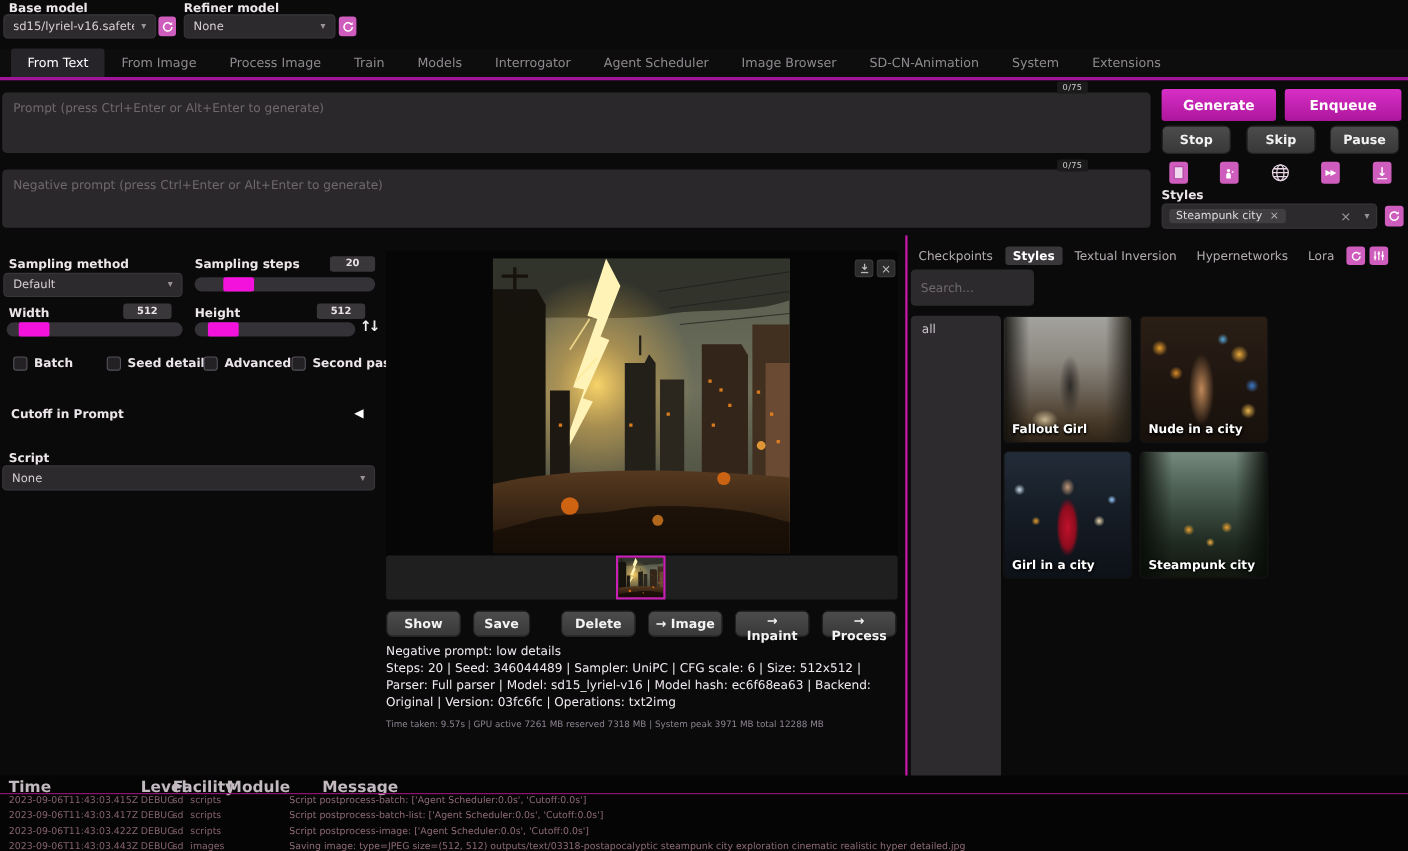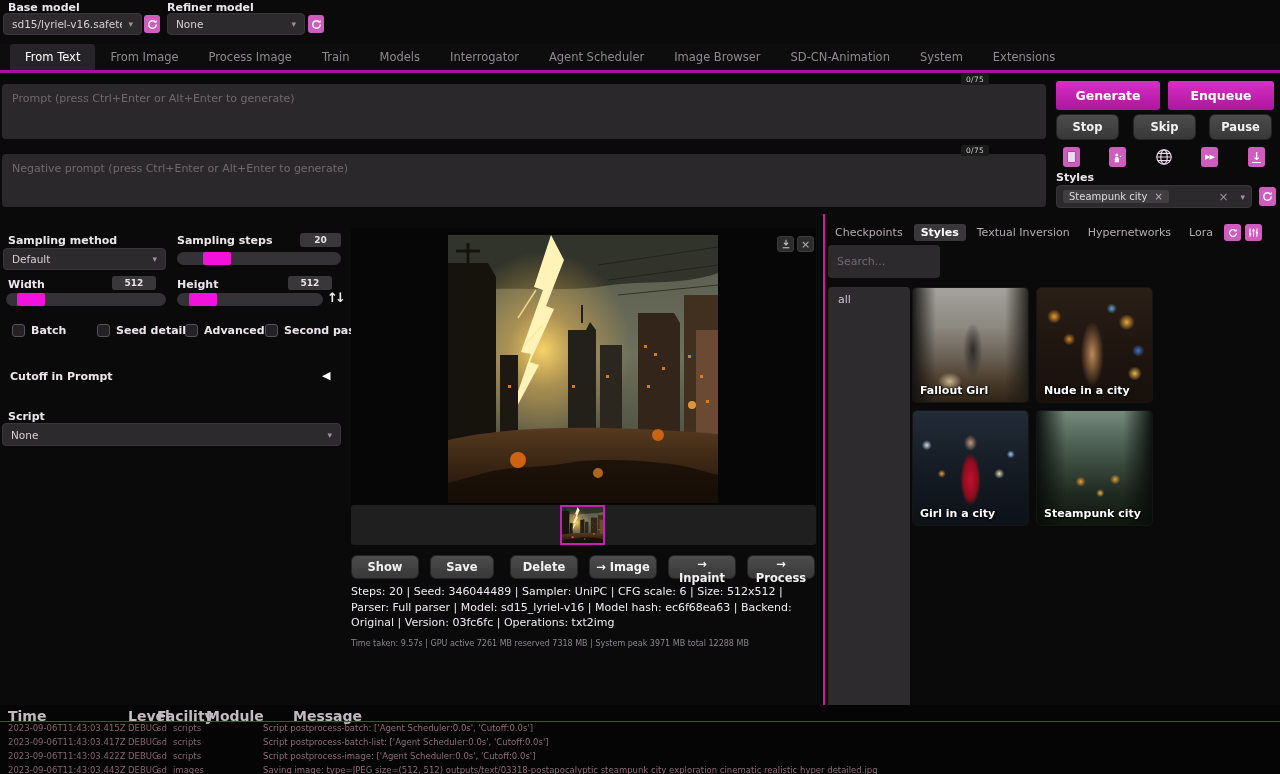--- a/index.html
+++ b/index.html
@@ -308,27 +308,28 @@
 
   <div class="abs" style="left:351px;top:505px;width:465px;height:40px;background:#1f1f1f;border-radius:3px;">
     <div class="abs" style="left:209px;top:0;width:45px;height:40px;border:2px solid #c81fb4;overflow:hidden;">
       <svg width="41" height="36">
           <use href="#scene"></use>
         </svg>
     </div>
   </div>
 
   <button class="gray" style="left:351px;top:555px;width:68px;height:24px;">Show</button>
-  <button class="gray" style="left:430px;top:555px;width:64px;height:24px;">Save</button>
+  <button class="gray" style="left:430px;top:555px;width:52px;height:24px;">Save</button>
   <button class="gray" style="left:510px;top:555px;width:68px;height:24px;">Delete</button>
   <button class="gray" style="left:589px;top:555px;width:68px;height:24px;">→ Image</button>
   <button class="gray" style="left:668px;top:555px;width:68px;height:24px;">→ Inpaint</button>
   <button class="gray" style="left:747px;top:555px;width:68px;height:24px;">→ Process</button>
 
   <div class="abs" style="left:351px;top:584px;width:467px;">
+    <p class="infotext">Negative prompt: low details</p>
     <p class="infotext">Steps: 20 | Seed: 346044489 | Sampler: UniPC | CFG scale: 6 | Size: 512x512 | Parser: Full parser | Model: sd15_lyriel-v16 | Model hash: ec6f68ea63 | Backend: Original | Version: 03fc6fc | Operations: txt2img</p>
     <p style="font-size:8px;color:#8d8390;margin:8px 0 0 0;">Time taken: 9.57s | GPU active 7261 MB reserved 7318 MB | System peak 3971 MB total 12288 MB</p>
   </div>
 
   <div class="abs" style="left:823px;top:214px;width:2px;height:500px;background:#cc17ac;"></div>
 
   <div class="abs" style="left:828px;top:224px;display:flex;align-items:center;gap:4px;">
     <span class="net-tab">Checkpoints</span>
     <span class="net-tab active">Styles</span>
     <span class="net-tab">Textual Inversion</span>

